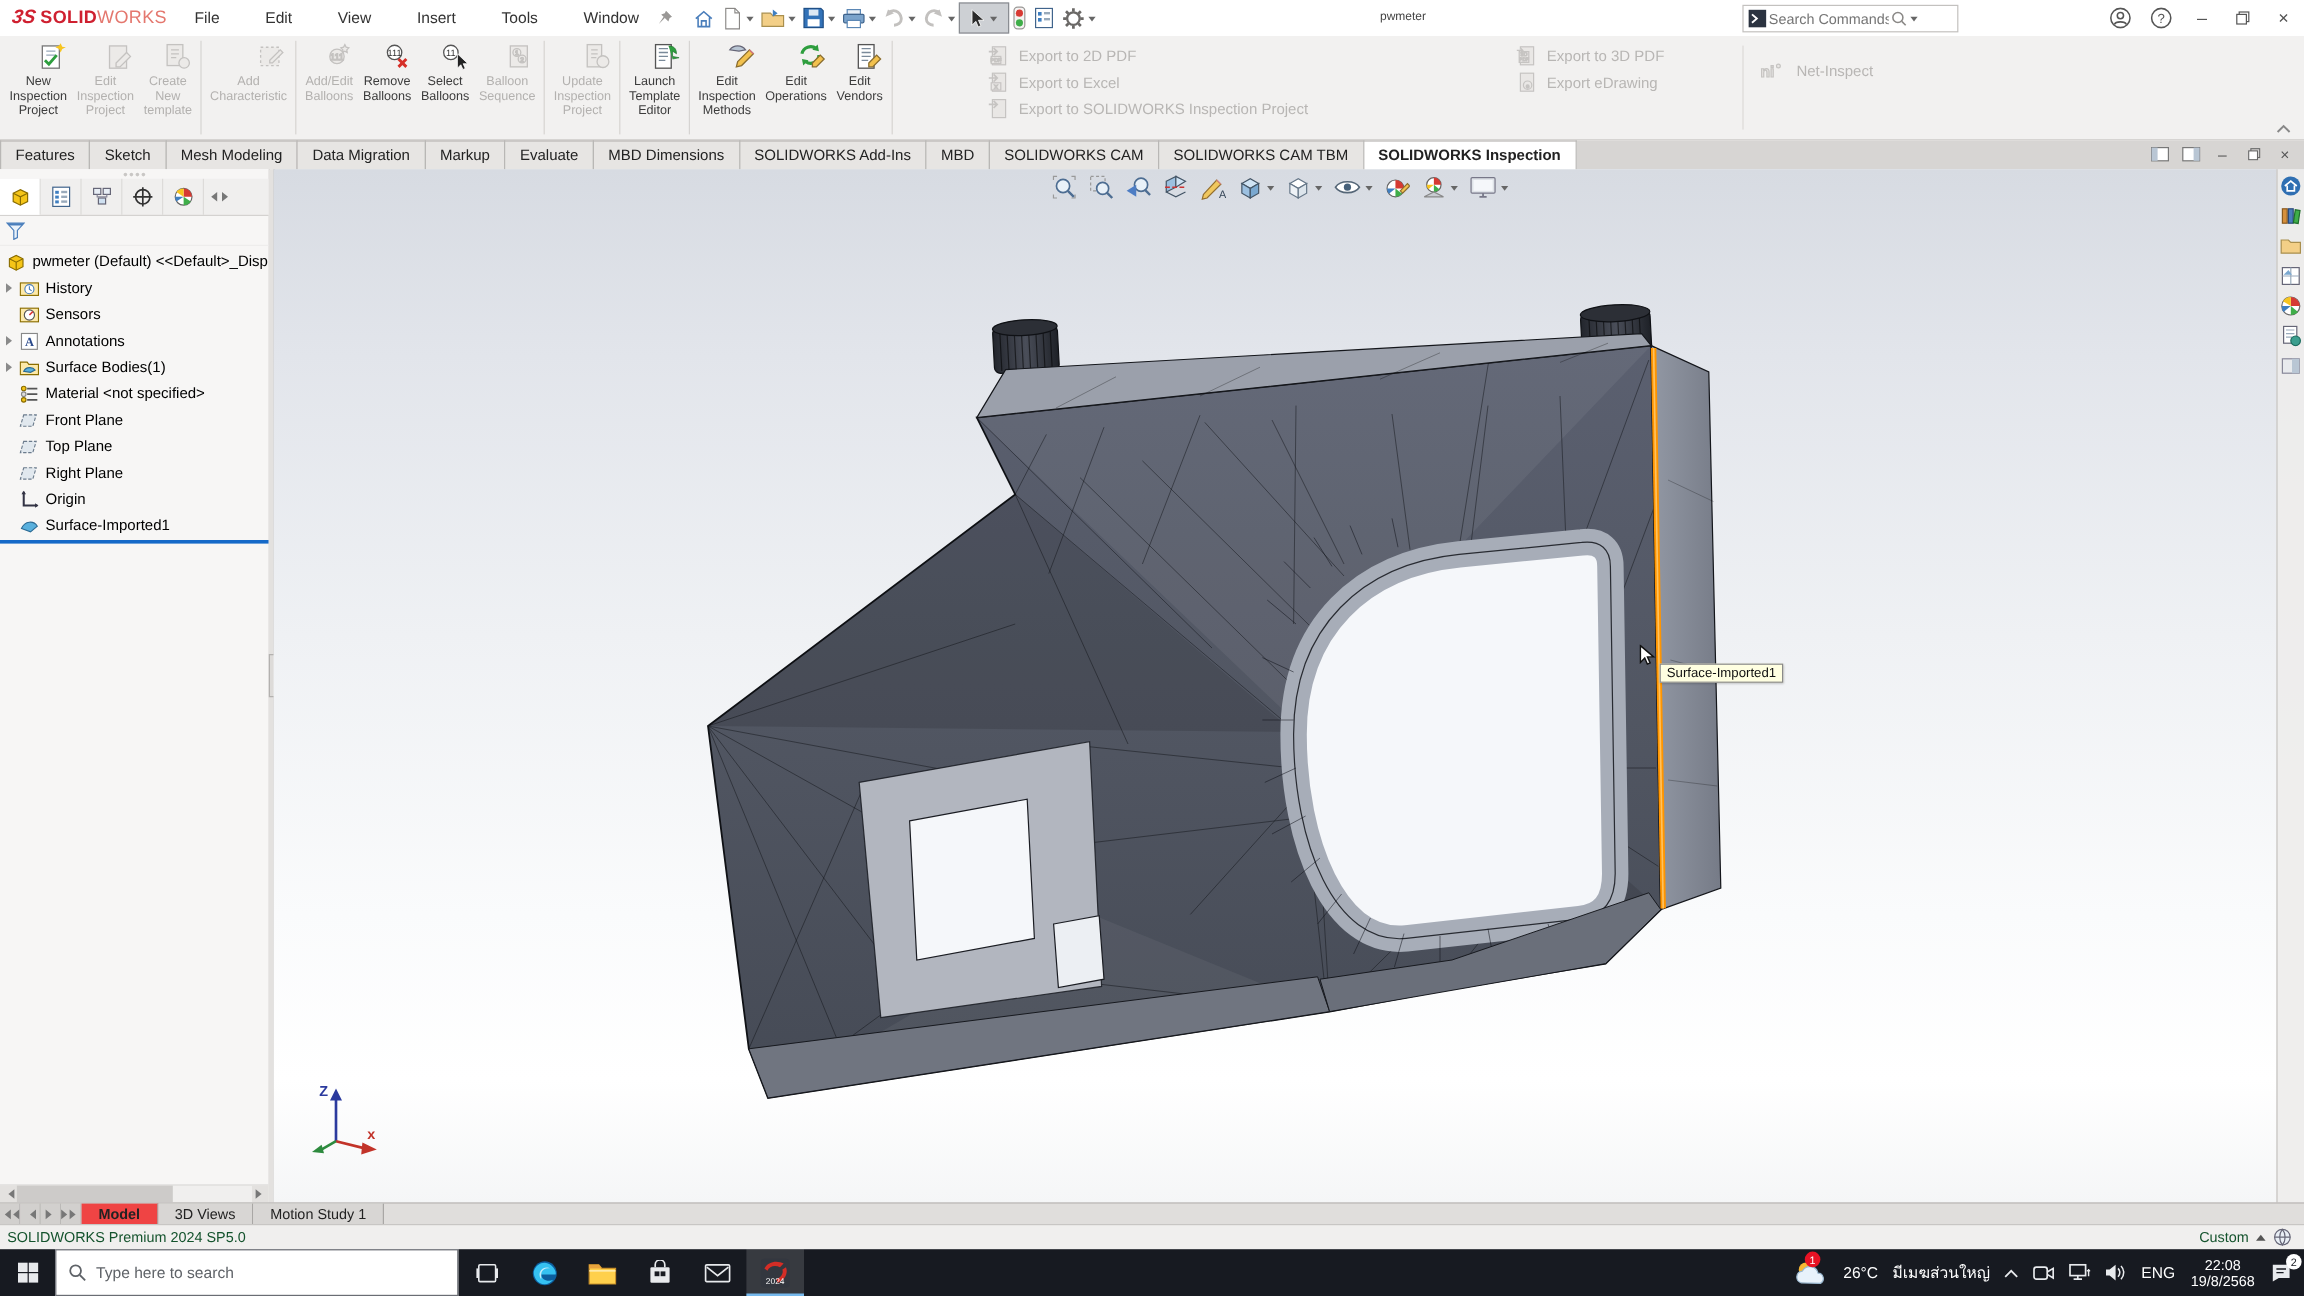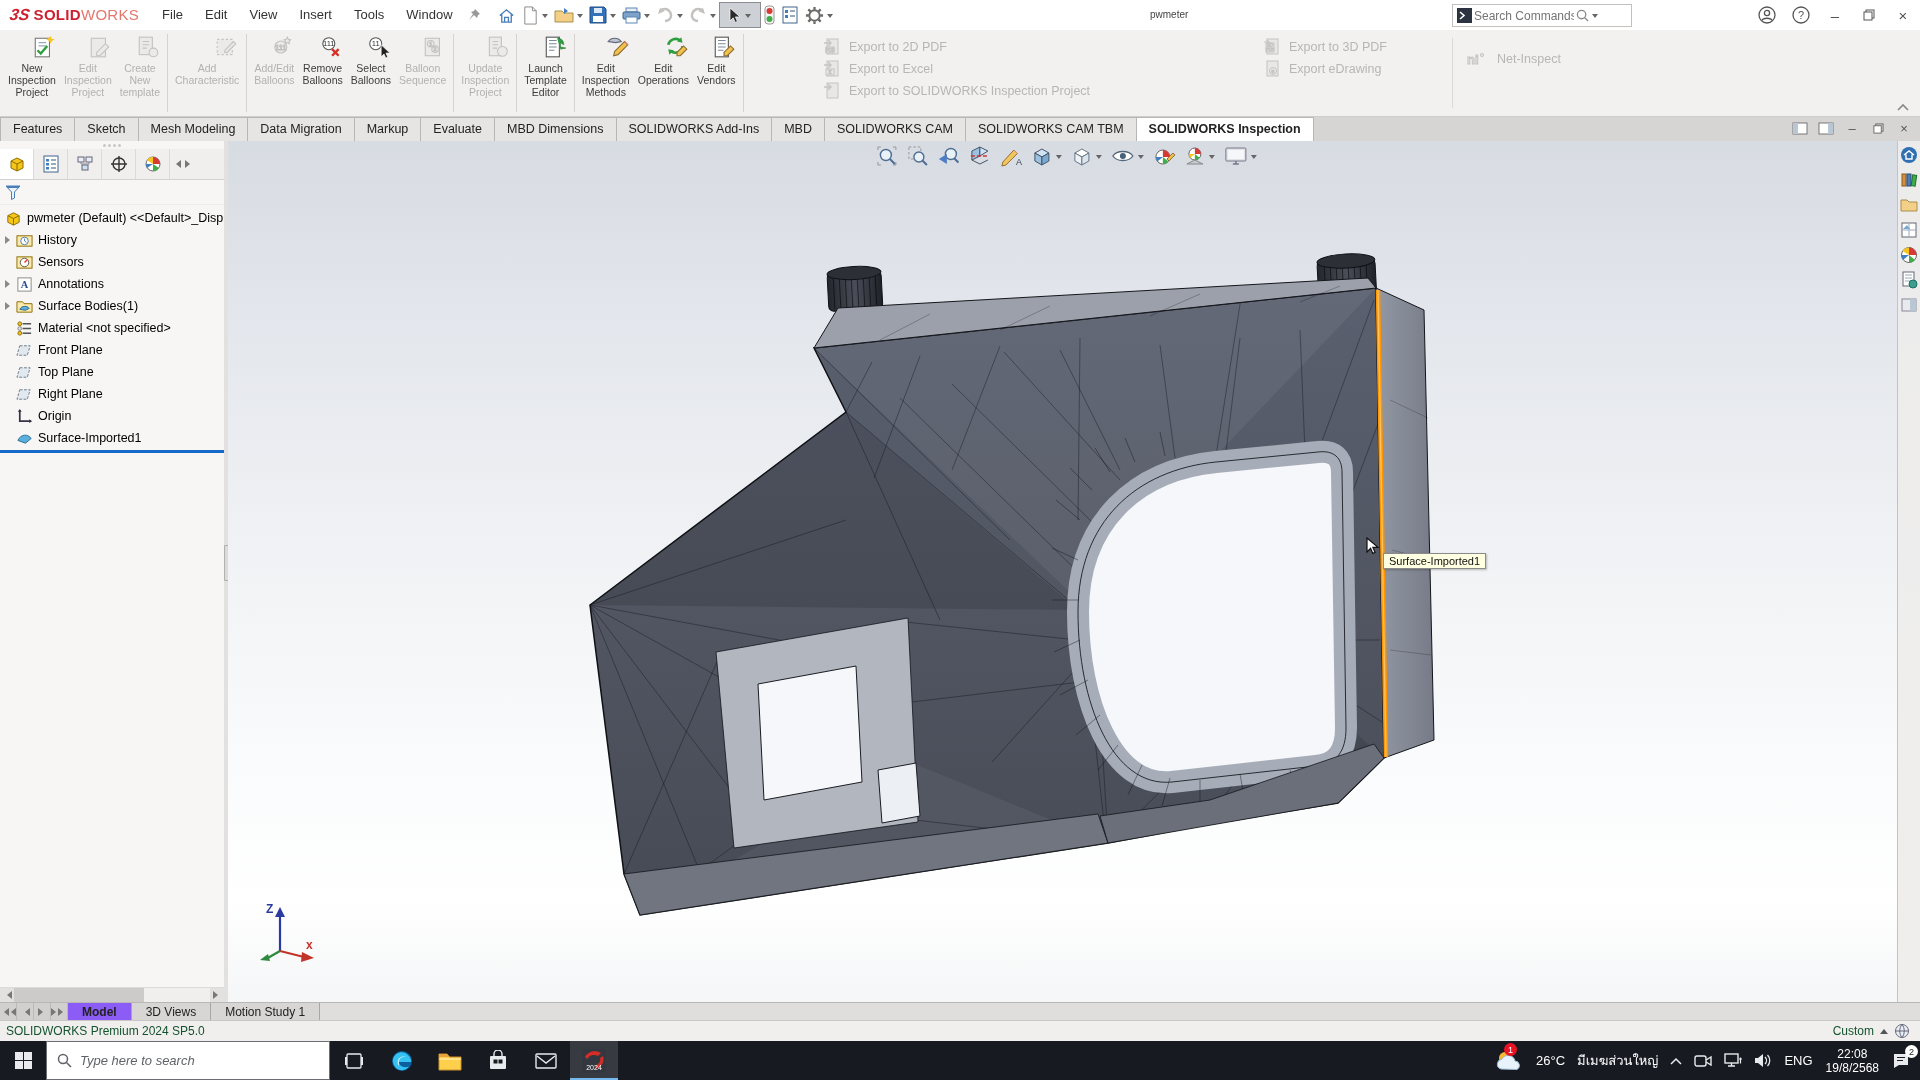--- a/index.html
+++ b/index.html
@@ -62,46 +62,46 @@
   #viewport{position:absolute;top:141px;left:228px;right:0;bottom:77px;
     background:linear-gradient(180deg,#d7dbe2 0%,#e2e5eb 18%,#eff1f4 45%,#fafbfc 72%,#ffffff 88%,#f5f6f7 100%);}
   #hud{position:absolute;top:4px;left:50%;transform:translateX(-52%);display:flex;align-items:center;gap:9px;}
   .hud-ic{display:flex;align-items:center;}
   #tooltip{position:absolute;left:1155px;top:412px;background:#ffffe1;border:1px solid #8a8a8a;font-size:11px;color:#111;padding:1px 5px;box-shadow:1px 1px 2px rgba(0,0,0,.25);}
   #taskpane{position:absolute;right:0;top:0;bottom:0;width:22px;background:rgba(238,237,235,.92);border-left:1px solid #c5c3c1;display:flex;flex-direction:column;align-items:center;padding-top:5px;gap:7px;}
   
   #doctabs{position:absolute;bottom:59px;left:0;right:0;height:18px;background:#e0dedc;border-top:1px solid #b9b7b5;display:flex;align-items:stretch;font-size:12px;}
   .dnav{width:16px;display:flex;align-items:center;justify-content:center;background:#d2d0ce;border-right:1px solid #bbb9b7;}
   .dtab{padding:0 14px;display:flex;align-items:center;background:#d8d6d4;border-right:1px solid #a9a7a5;color:#222;}
-  .dtab.active{background:#8b5cf6;font-weight:bold;}
+  .dtab.active{background:#ef4444;font-weight:bold;}
   #statusbar{position:absolute;bottom:39px;left:0;right:0;height:20px;background:#f0efee;border-top:1px solid #c8c6c4;display:flex;align-items:center;font-size:12px;color:#14532d;}
   
   #taskbar{position:absolute;bottom:0;left:0;right:0;height:39px;background:#171a21;display:flex;align-items:stretch;}
   #start{width:46px;display:flex;align-items:center;justify-content:center;}
-  #tb-search{width:284px;background:#ffffff;display:flex;align-items:center;gap:8px;padding-left:10px;border:1px solid #6a6d74;box-sizing:border-box;font-style:italic;}
+  #tb-search{width:336px;background:#ffffff;display:flex;align-items:center;gap:8px;padding-left:10px;border:1px solid #6a6d74;box-sizing:border-box;}
   #tb-search span{font-size:13px;color:#5f6368;}
   .tslot{width:48px;display:flex;align-items:center;justify-content:center;}
   .tslot.active{background:rgba(255,255,255,.14);box-shadow:inset 0 -2px 0 #76b9ed;}
   #tray{margin-left:auto;display:flex;align-items:center;gap:0;}
   .tray-item{display:flex;align-items:center;justify-content:center;height:39px;padding:0 6px;color:#fff;font-size:13px;}
   #clock{display:flex;flex-direction:column;justify-content:center;align-items:center;color:#fff;font-size:12px;line-height:14px;padding:0 7px;}
   .badge{position:absolute;border-radius:50%;background:#e81224;color:#fff;font-size:9px;width:13px;height:13px;display:flex;align-items:center;justify-content:center;}
 </style>
 </head>
 <body>
 
 <div id="app">
 
   <header id="titlebar">
     <span style="margin-left:10px;display:flex;align-items:baseline;">
       <span class="logo3s">3S</span>
       <span class="logobold">SOLID</span>
         <span class="logolight">WORKS</span>
     </span>
-    <nav style="display:flex;margin-left:12px;">
+    <nav style="display:flex;margin-left:12px;gap:16px;">
       <span class="menu-item">File</span>
       <span class="menu-item">Edit</span>
       <span class="menu-item">View</span>
       <span class="menu-item">Insert</span>
       <span class="menu-item">Tools</span>
       <span class="menu-item">Window</span>
     </nav>
     <span class="tb-btn">
       <svg width="14" height="14" viewBox="0 0 14 14">
           <path d="M8 1l5 5-2 1-1 3-4-4-4 6 5-5-3-3 3-1z" fill="#9a9896"></path>

